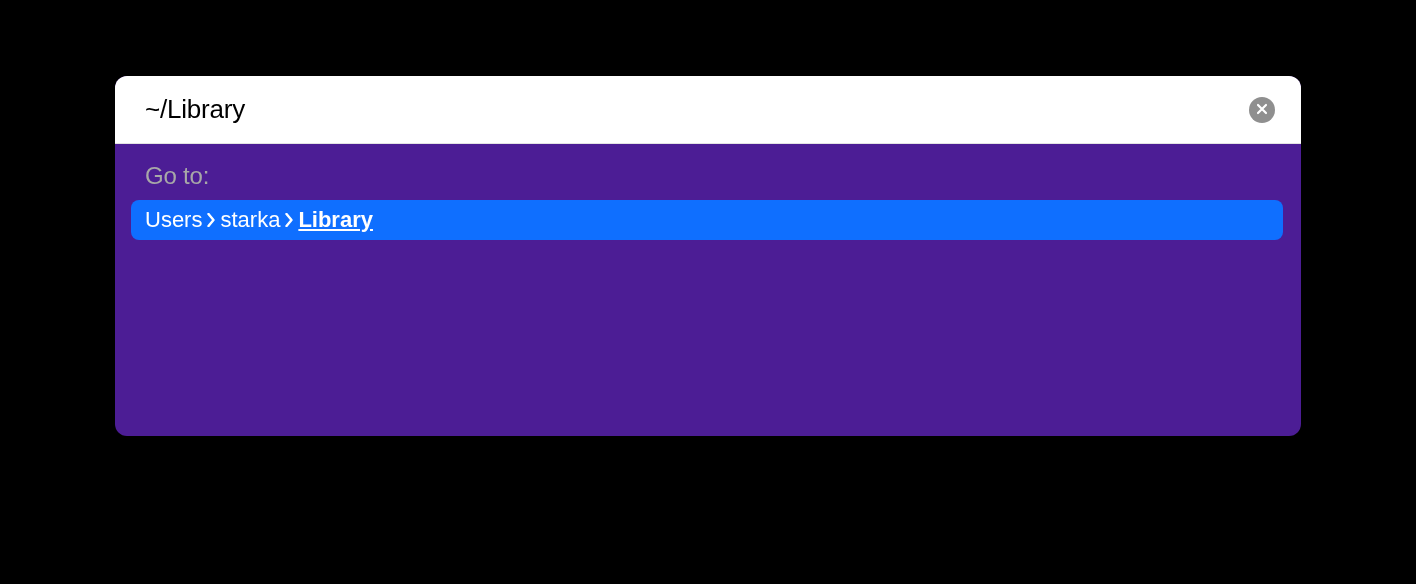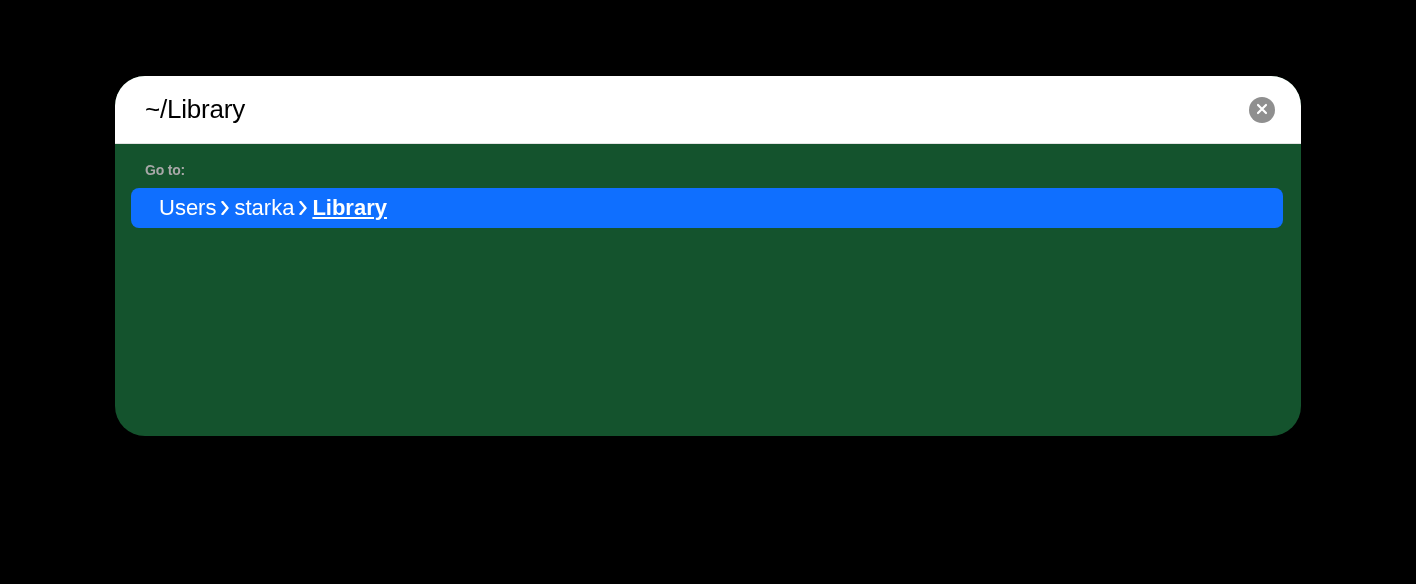--- a/index.html
+++ b/index.html
@@ -13,22 +13,22 @@
       height: 584px;
       font-family: -apple-system, BlinkMacSystemFont, "Segoe UI", Helvetica, Arial, sans-serif;
       position: relative;
     }
     .dialog {
       position: absolute;
       left: 115px;
       top: 76px;
       width: 1186px;
       height: 360px;
-      background: #14532d;
-      border-radius: 30px;
+      background: #4c1d95;
+      border-radius: 12px;
       overflow: hidden;
       box-shadow: 0 10px 40px rgba(0,0,0,0.5);
     }
     .input-row {
       display: flex;
       align-items: center;
       height: 68px;
       background: #ffffff;
       border-bottom: 1px solid #e3e3e3;
       padding: 0 26px 0 30px;
@@ -55,31 +55,31 @@
       flex-shrink: 0;
     }
     .clear-btn svg {
       width: 12px;
       height: 12px;
     }
     .body {
       padding: 18px 18px 0 30px;
     }
     .goto-label {
-      font-size: 14px;
+      font-size: 24px;
       color: #a8a8a8;
-      font-weight: 700;
+      font-weight: 400;
       margin-bottom: 10px;
       letter-spacing: -0.2px;
     }
     .result-row {
       background: #0f6fff;
       color: #fff;
       border-radius: 8px;
-      padding: 7px 28px;
+      padding: 7px 14px;
       display: flex;
       align-items: center;
       font-size: 22px;
       margin-left: -14px;
       margin-right: 0;
       cursor: pointer;
       gap: 4px;
     }
     .result-row .seg {
       white-space: nowrap;

